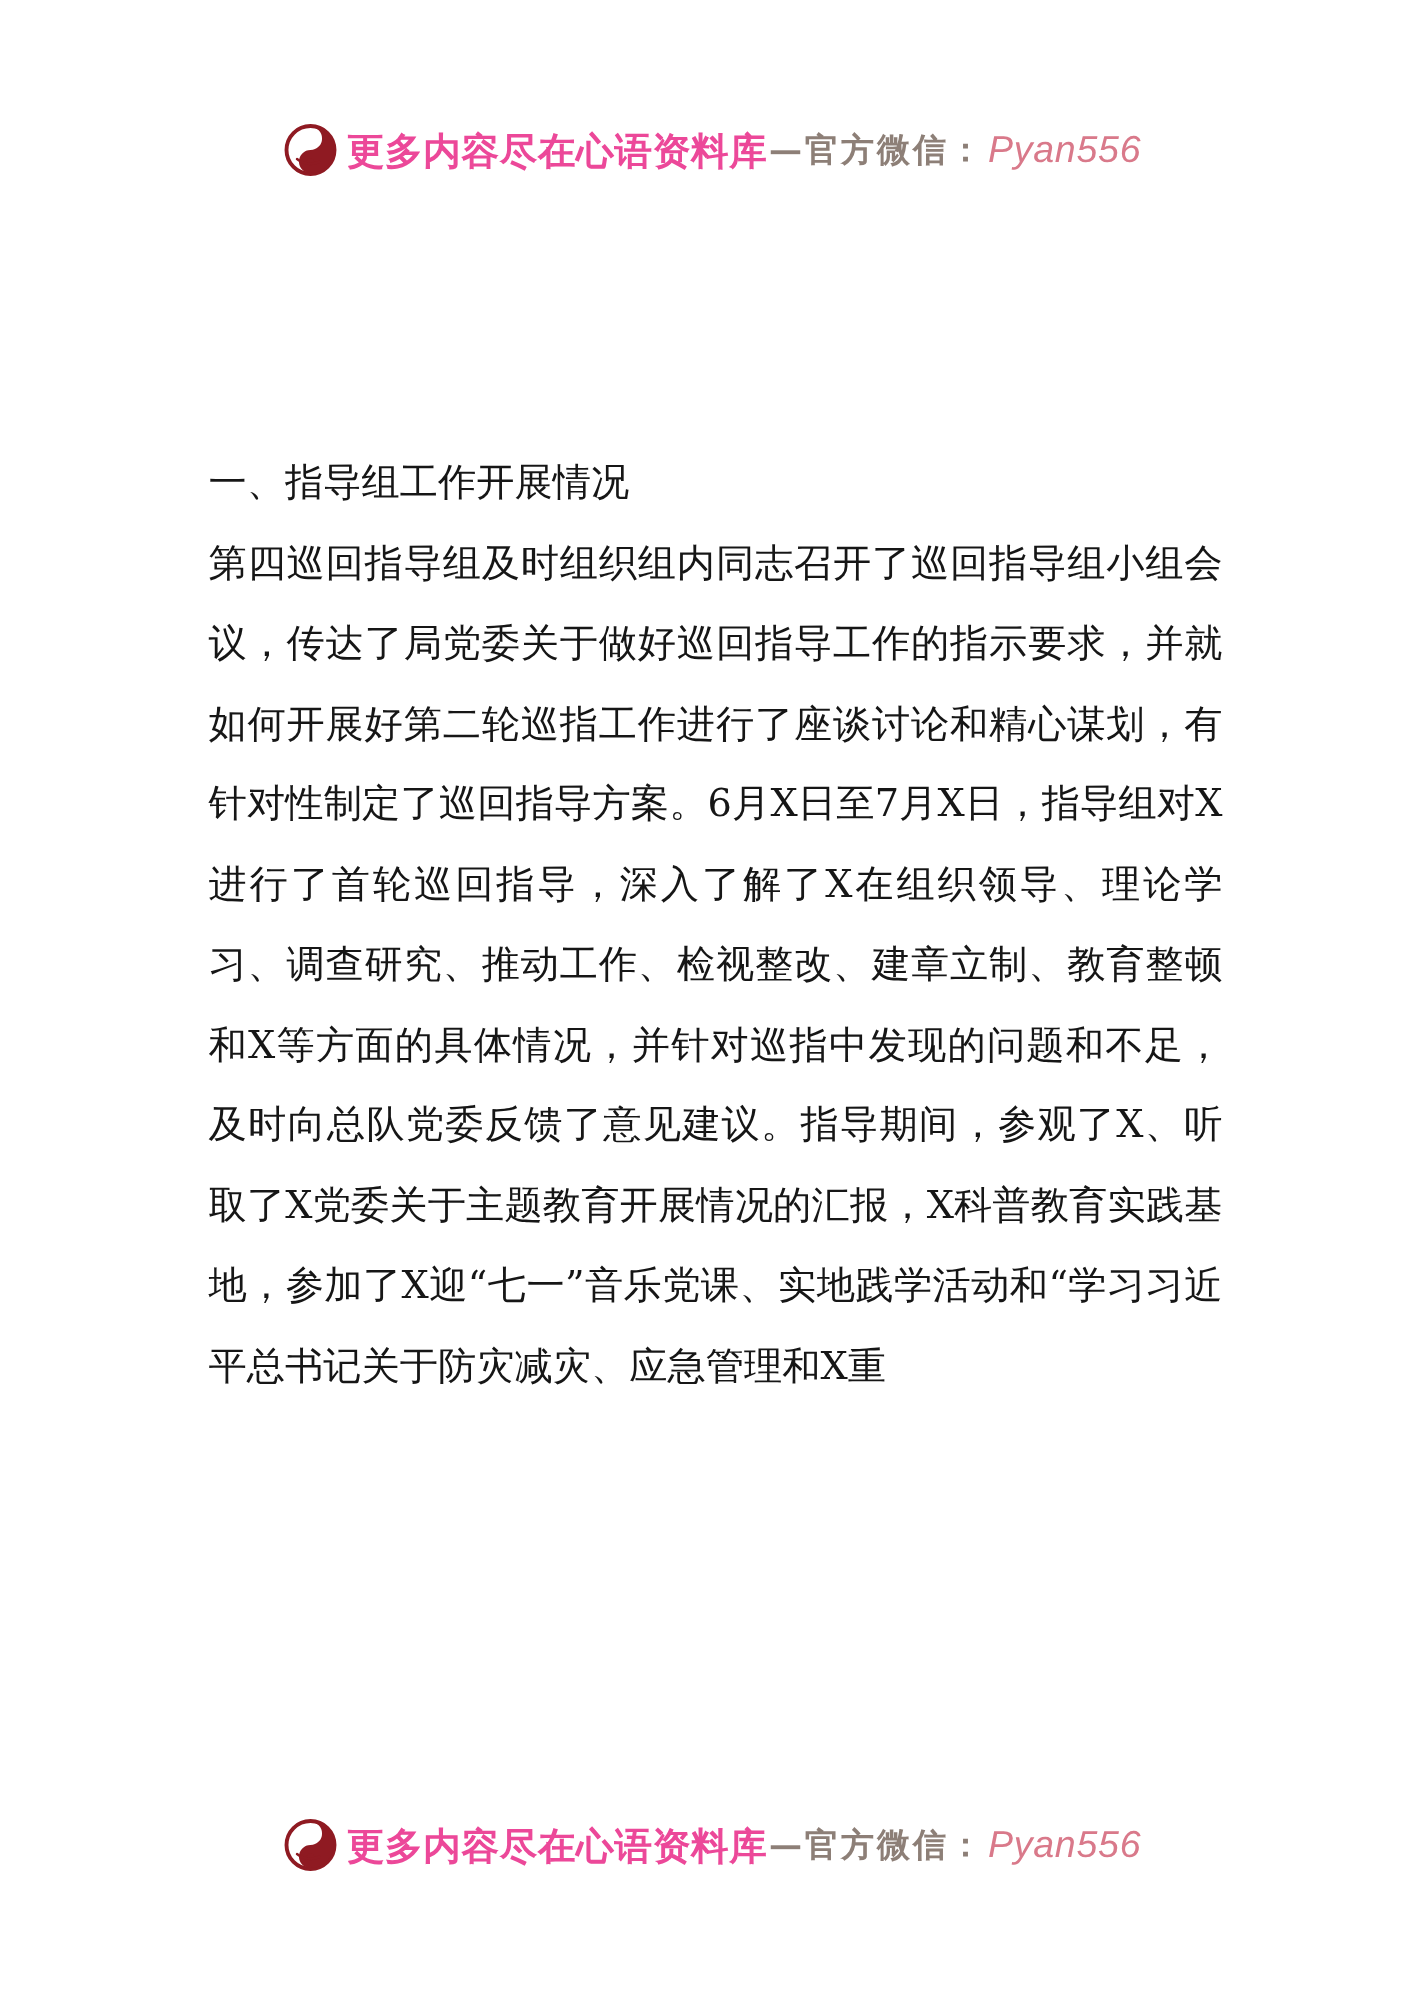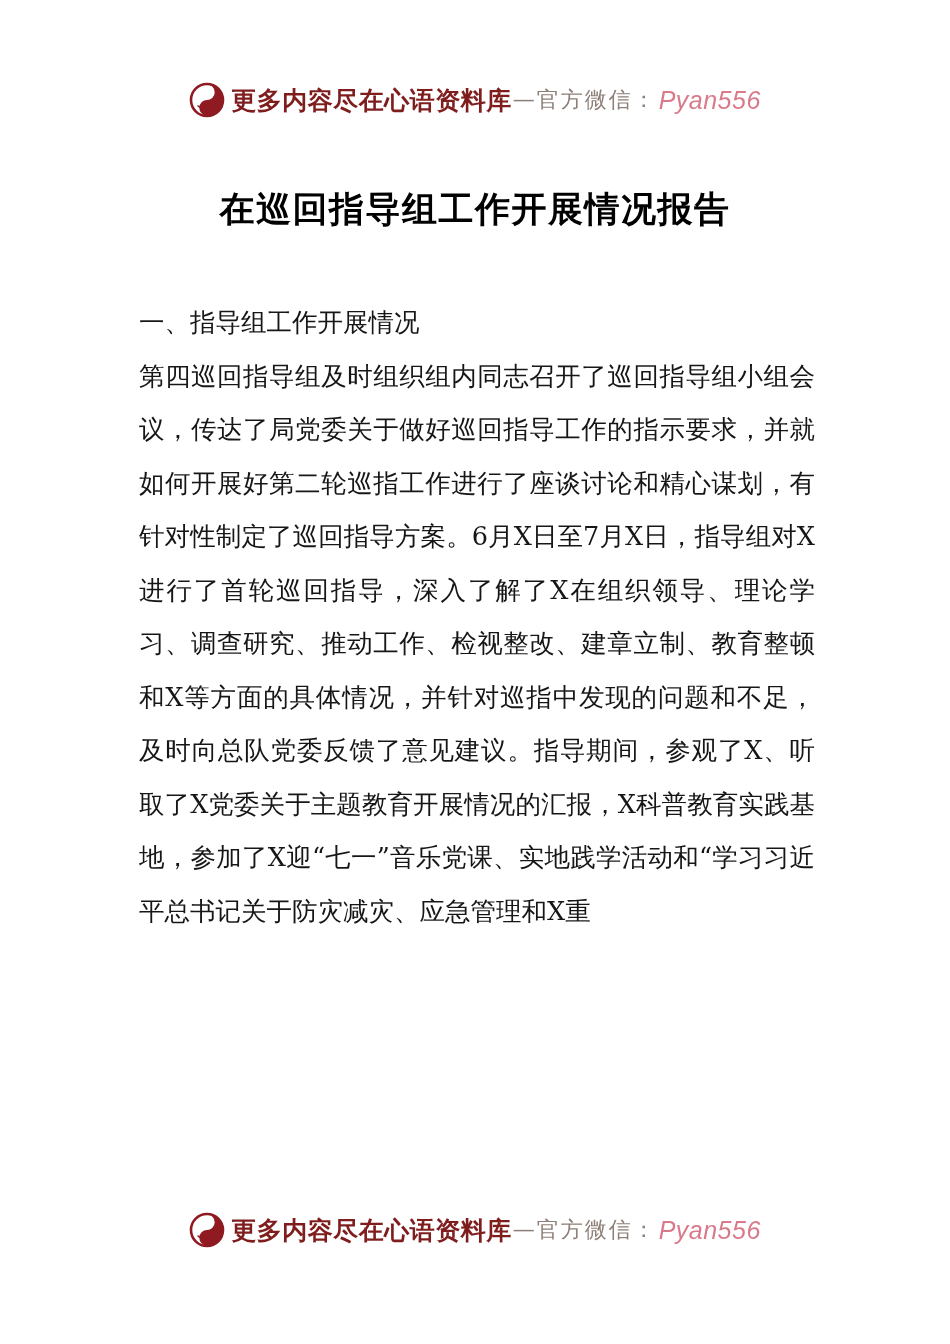--- a/index.html
+++ b/index.html
@@ -47,27 +47,27 @@
     margin-right: 6px;
     display: block;
   }
   .wm-logo svg { display:block; width:36px; height:36px; }
 
   .wm-text-a {
     font-family: "DejaVu Serif", "Liberation Serif", serif;
     font-size: 25px;
     font-weight: 700;
     letter-spacing: 0.5px;
-    color: #7f1d1d;
+    color: #ec4899;
     line-height: 1;
   }
   .wm-text-b {
     font-family: "DejaVu Serif", "Liberation Serif", serif;
     font-size: 22px;
-    font-weight: 400;
+    font-weight: 700;
     letter-spacing: 2px;
     color: #8d7f77;
     line-height: 1;
     margin-left: 1px;
   }
   .wm-text-c {
     font-family: "Liberation Sans", "DejaVu Sans", sans-serif;
     font-size: 25px;
     font-weight: 400;
     letter-spacing: 0.5px;
@@ -129,21 +129,20 @@
         <circle cx="18" cy="10.3" r="2.6" fill="#ffffff"></circle>
         <circle cx="18" cy="25.7" r="2.4" fill="#8f1a22"></circle>
         <path d="M9 24 q6 5 15 2" fill="none" stroke="#8f1a22" stroke-width="1.6" stroke-linecap="round"></path>
       </svg>
     </span>
     <span class="wm-text-a">更多内容尽在心语资料库</span>
     <span class="wm-text-b">—官方微信：</span>
     <span class="wm-text-c">Pyan556</span>
   </div>
 
-  <h1 class="doc-title">在巡回指导组工作开展情况报告</h1>
 
   <div class="doc-body">
     <p class="para heading">一、指导组工作开展情况</p>
     <p class="para">第四巡回指导组及时组织组内同志召开了巡回指导组小组会议，传达了局党委关于做好巡回指导工作的指示要求，并就如何开展好第二轮巡指工作进行了座谈讨论和精心谋划，有针对性制定了巡回指导方案。6月X日至7月X日，指导组对X进行了首轮巡回指导，深入了解了X在组织领导、理论学习、调查研究、推动工作、检视整改、建章立制、教育整顿和X等方面的具体情况，并针对巡指中发现的问题和不足，及时向总队党委反馈了意见建议。指导期间，参观了X、听取了X党委关于主题教育开展情况的汇报，X科普教育实践基地，参加了X迎“七一”音乐党课、实地践学活动和“学习习近平总书记关于防灾减灾、应急管理和X重</p>
   </div>
 
   <div class="watermark watermark-bottom">
     <span class="wm-logo">
       <svg viewBox="0 0 36 36" xmlns="http://www.w3.org/2000/svg">
         <circle cx="18" cy="18" r="16" fill="none" stroke="#8f1a22" stroke-width="2.6"></circle>

